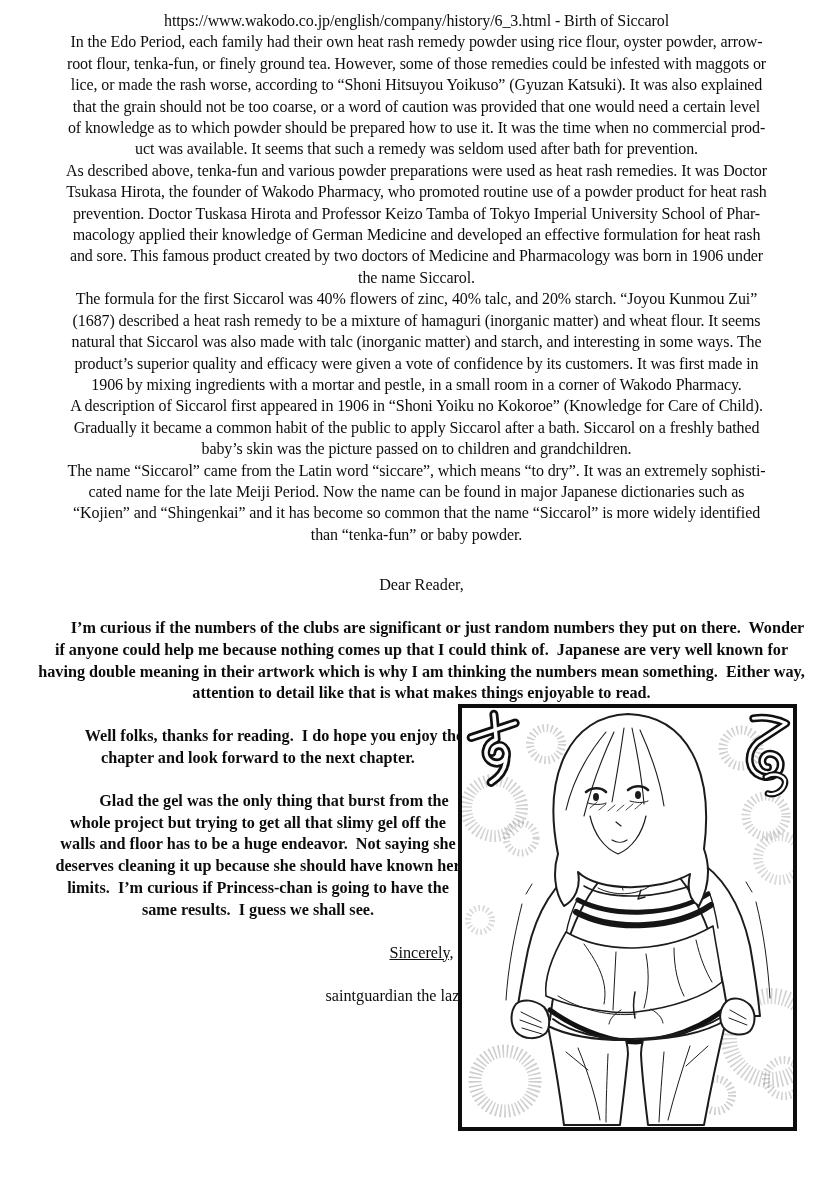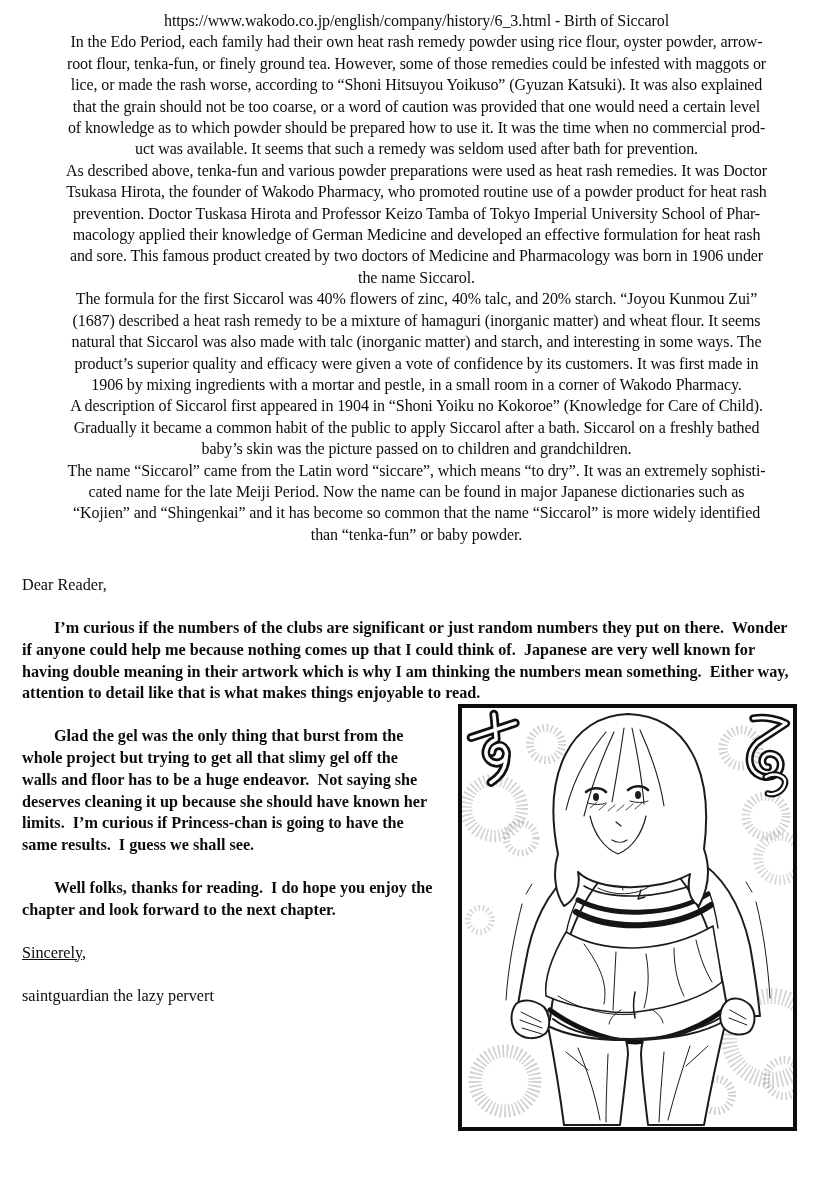--- a/index.html
+++ b/index.html
@@ -28,21 +28,22 @@
   }
   .pre { white-space: pre-wrap; }
   .para { margin: 0; }
 
   
   .letter {
     margin-top: 30px;
     padding: 0 22px;
     font-size: 16.2px;
     line-height: 21.8px;
-    text-align: left;
+    text-align: center;
+    margin-left: 10px;
   }
   .lpara { margin: 21px 0 0 0; }
   .indent { text-indent: 32px; font-weight: bold; }
   .narrow { max-width: 452px; }
   .salutation { margin: 0; }
   .closing { margin-top: 21px; text-decoration: underline; }
   .sig { margin-top: 22px; }
 
   
   .panel {
@@ -71,43 +72,43 @@
 Tsukasa Hirota, the founder of Wakodo Pharmacy, who promoted routine use of a powder product for heat rash
 prevention. Doctor Tuskasa Hirota and Professor Keizo Tamba of Tokyo Imperial University School of Phar-
 macology applied their knowledge of German Medicine and developed an effective formulation for heat rash
 and sore. This famous product created by two doctors of Medicine and Pharmacology was born in 1906 under
 the name Siccarol.</div>
     <div class="para pre">The formula for the first Siccarol was 40% flowers of zinc, 40% talc, and 20% starch. “Joyou Kunmou Zui”
 (1687) described a heat rash remedy to be a mixture of hamaguri (inorganic matter) and wheat flour. It seems
 natural that Siccarol was also made with talc (inorganic matter) and starch, and interesting in some ways. The
 product’s superior quality and efficacy were given a vote of confidence by its customers. It was first made in
 1906 by mixing ingredients with a mortar and pestle, in a small room in a corner of Wakodo Pharmacy.</div>
-    <div class="para pre">A description of Siccarol first appeared in 1904 in “Shoni Yoiku no Kokoroe” (Knowledge for Care of Child).
+    <div class="para pre">A description of Siccarol first appeared in 1906 in “Shoni Yoiku no Kokoroe” (Knowledge for Care of Child).
 Gradually it became a common habit of the public to apply Siccarol after a bath. Siccarol on a freshly bathed
 baby’s skin was the picture passed on to children and grandchildren.</div>
     <div class="para pre">The name “Siccarol” came from the Latin word “siccare”, which means “to dry”. It was an extremely sophisti-
 cated name for the late Meiji Period. Now the name can be found in major Japanese dictionaries such as
 “Kojien” and “Shingenkai” and it has become so common that the name “Siccarol” is more widely identified
 than “tenka-fun” or baby powder.</div>
   </div>
 
   <div class="letter">
     <div class="salutation pre">Dear Reader,</div>
     <div class="lpara pre indent">I’m curious if the numbers of the clubs are significant or just random numbers they put on there.  Wonder
 if anyone could help me because nothing comes up that I could think of.  Japanese are very well known for
 having double meaning in their artwork which is why I am thinking the numbers mean something.  Either way,
 attention to detail like that is what makes things enjoyable to read.</div>
+    <div class="lpara pre indent narrow">Well folks, thanks for reading.  I do hope you enjoy the
+chapter and look forward to the next chapter.</div>
     <div class="lpara pre indent narrow">Glad the gel was the only thing that burst from the
 whole project but trying to get all that slimy gel off the
 walls and floor has to be a huge endeavor.  Not saying she
 deserves cleaning it up because she should have known her
 limits.  I’m curious if Princess-chan is going to have the
 same results.  I guess we shall see.</div>
-    <div class="lpara pre indent narrow">Well folks, thanks for reading.  I do hope you enjoy the
-chapter and look forward to the next chapter.</div>
     <div class="closing pre">Sincerely,</div>
     <div class="sig">
       <div class="pre">saintguardian the lazy pervert</div>
     </div>
   </div>
 
   <div class="panel">
     <svg width="339" height="427" viewBox="0 0 339 427" xmlns="http://www.w3.org/2000/svg" role="img">
 
       <rect x="0" y="0" width="339" height="427" fill="#ffffff"></rect>

